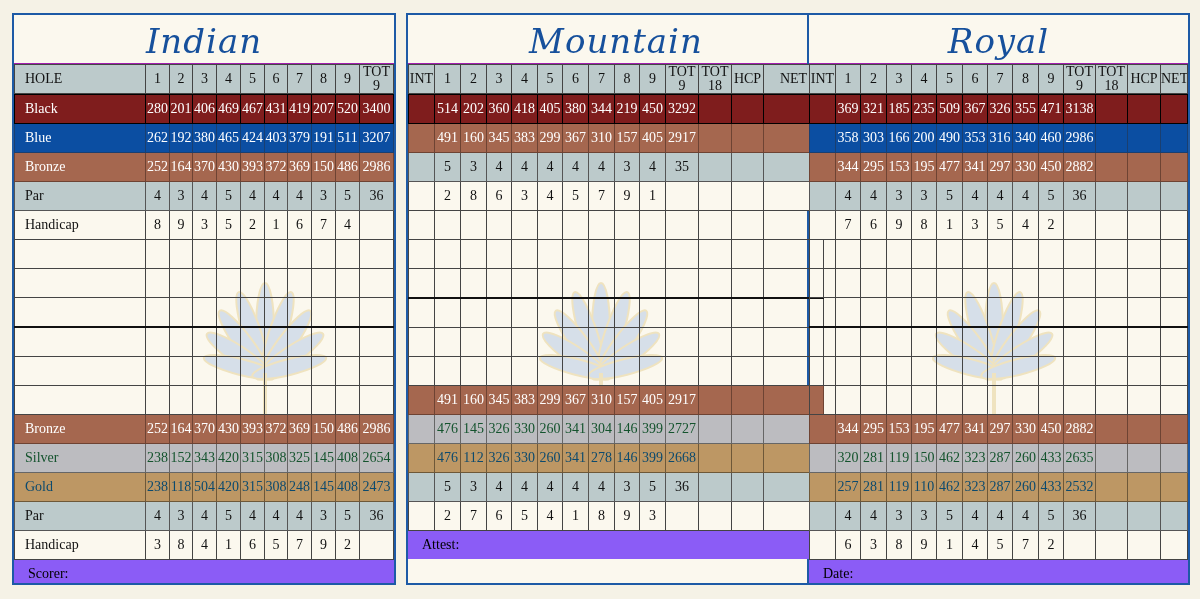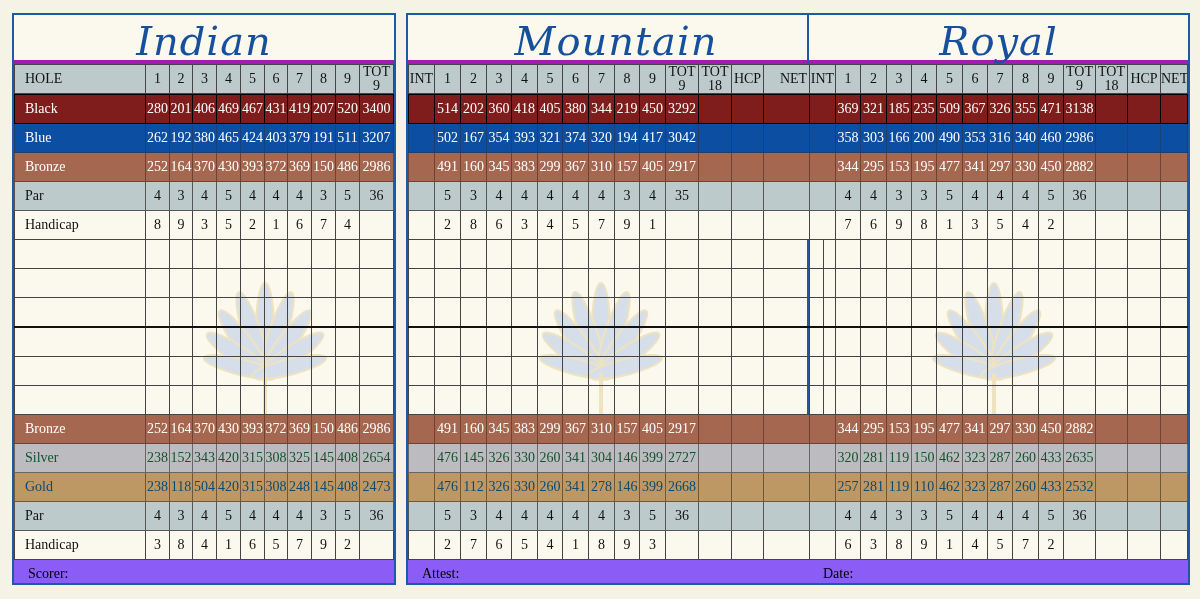--- a/index.html
+++ b/index.html
@@ -12,22 +12,22 @@
   .card {
     position:absolute; top:13px; height:572px;
     border:2px solid #1d5aa6; box-sizing:border-box;
     background:#fbf8ee;
     overflow:hidden;
   }
   .title {
     height:49px; text-align:center;
     font-family:"DejaVu Serif","Liberation Serif", serif;
     font-style:italic; color:#16509c;
-    font-size:40px; line-height:52px; letter-spacing:1px;
-    border-bottom:4px solid #a21caf;
+    font-size:34px; line-height:52px; letter-spacing:1px;
+    border-bottom:1px solid #a21caf;
     box-sizing:border-box;
   }
   table.sc {
     border-collapse:collapse; table-layout:fixed; width:100%;
     position:relative; z-index:2;
   }
   table.sc td {
     height:28px; padding:0; border:1px solid #444;
     text-align:center; font-size:14px; line-height:14px;
     white-space:nowrap; overflow:hidden;
@@ -431,36 +431,20 @@
           <td>405</td>
           <td>380</td>
           <td>344</td>
           <td>219</td>
           <td>450</td>
           <td>3292</td>
           <td></td>
           <td></td>
           <td></td>
         </tr>
-        <tr class="blue">
-          <td class="lbl"></td>
-          <td>502</td>
-          <td>167</td>
-          <td>354</td>
-          <td>393</td>
-          <td>321</td>
-          <td>374</td>
-          <td>320</td>
-          <td>194</td>
-          <td>417</td>
-          <td>3042</td>
-          <td></td>
-          <td></td>
-          <td></td>
-        </tr>
         <tr class="bronze">
           <td class="lbl"></td>
           <td>491</td>
           <td>160</td>
           <td>345</td>
           <td>383</td>
           <td>299</td>
           <td>367</td>
           <td>310</td>
           <td>157</td>

